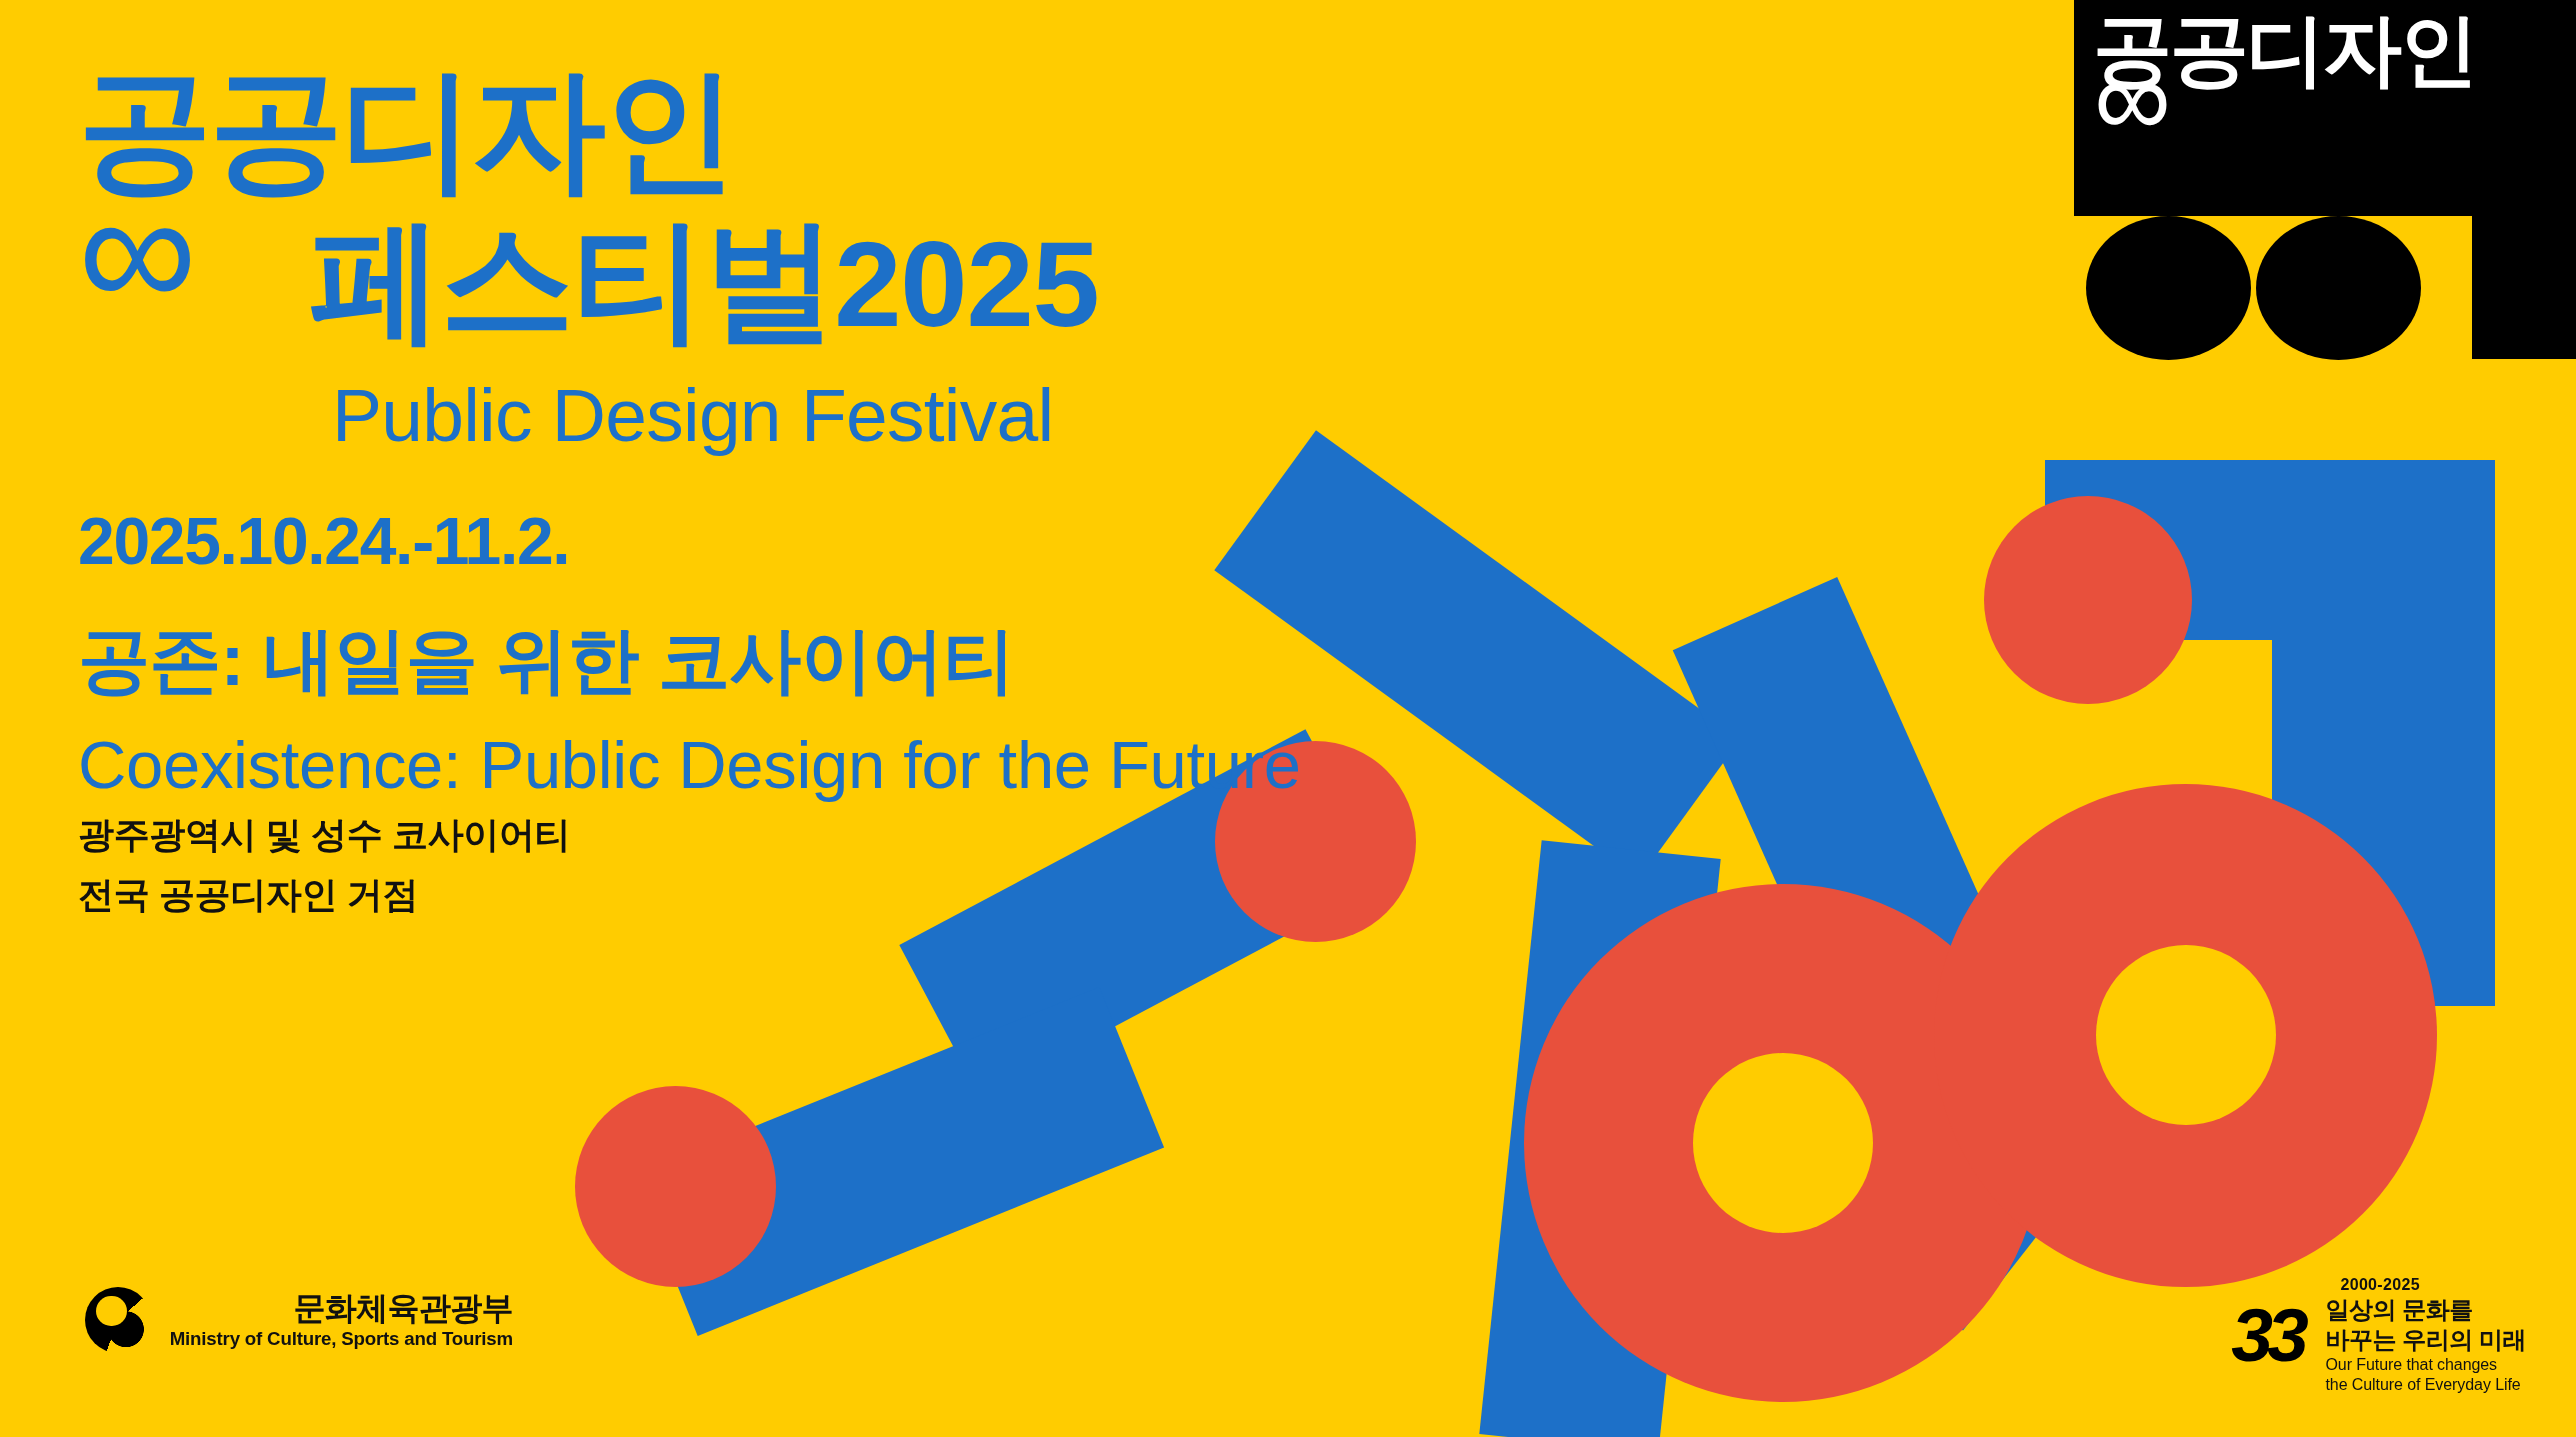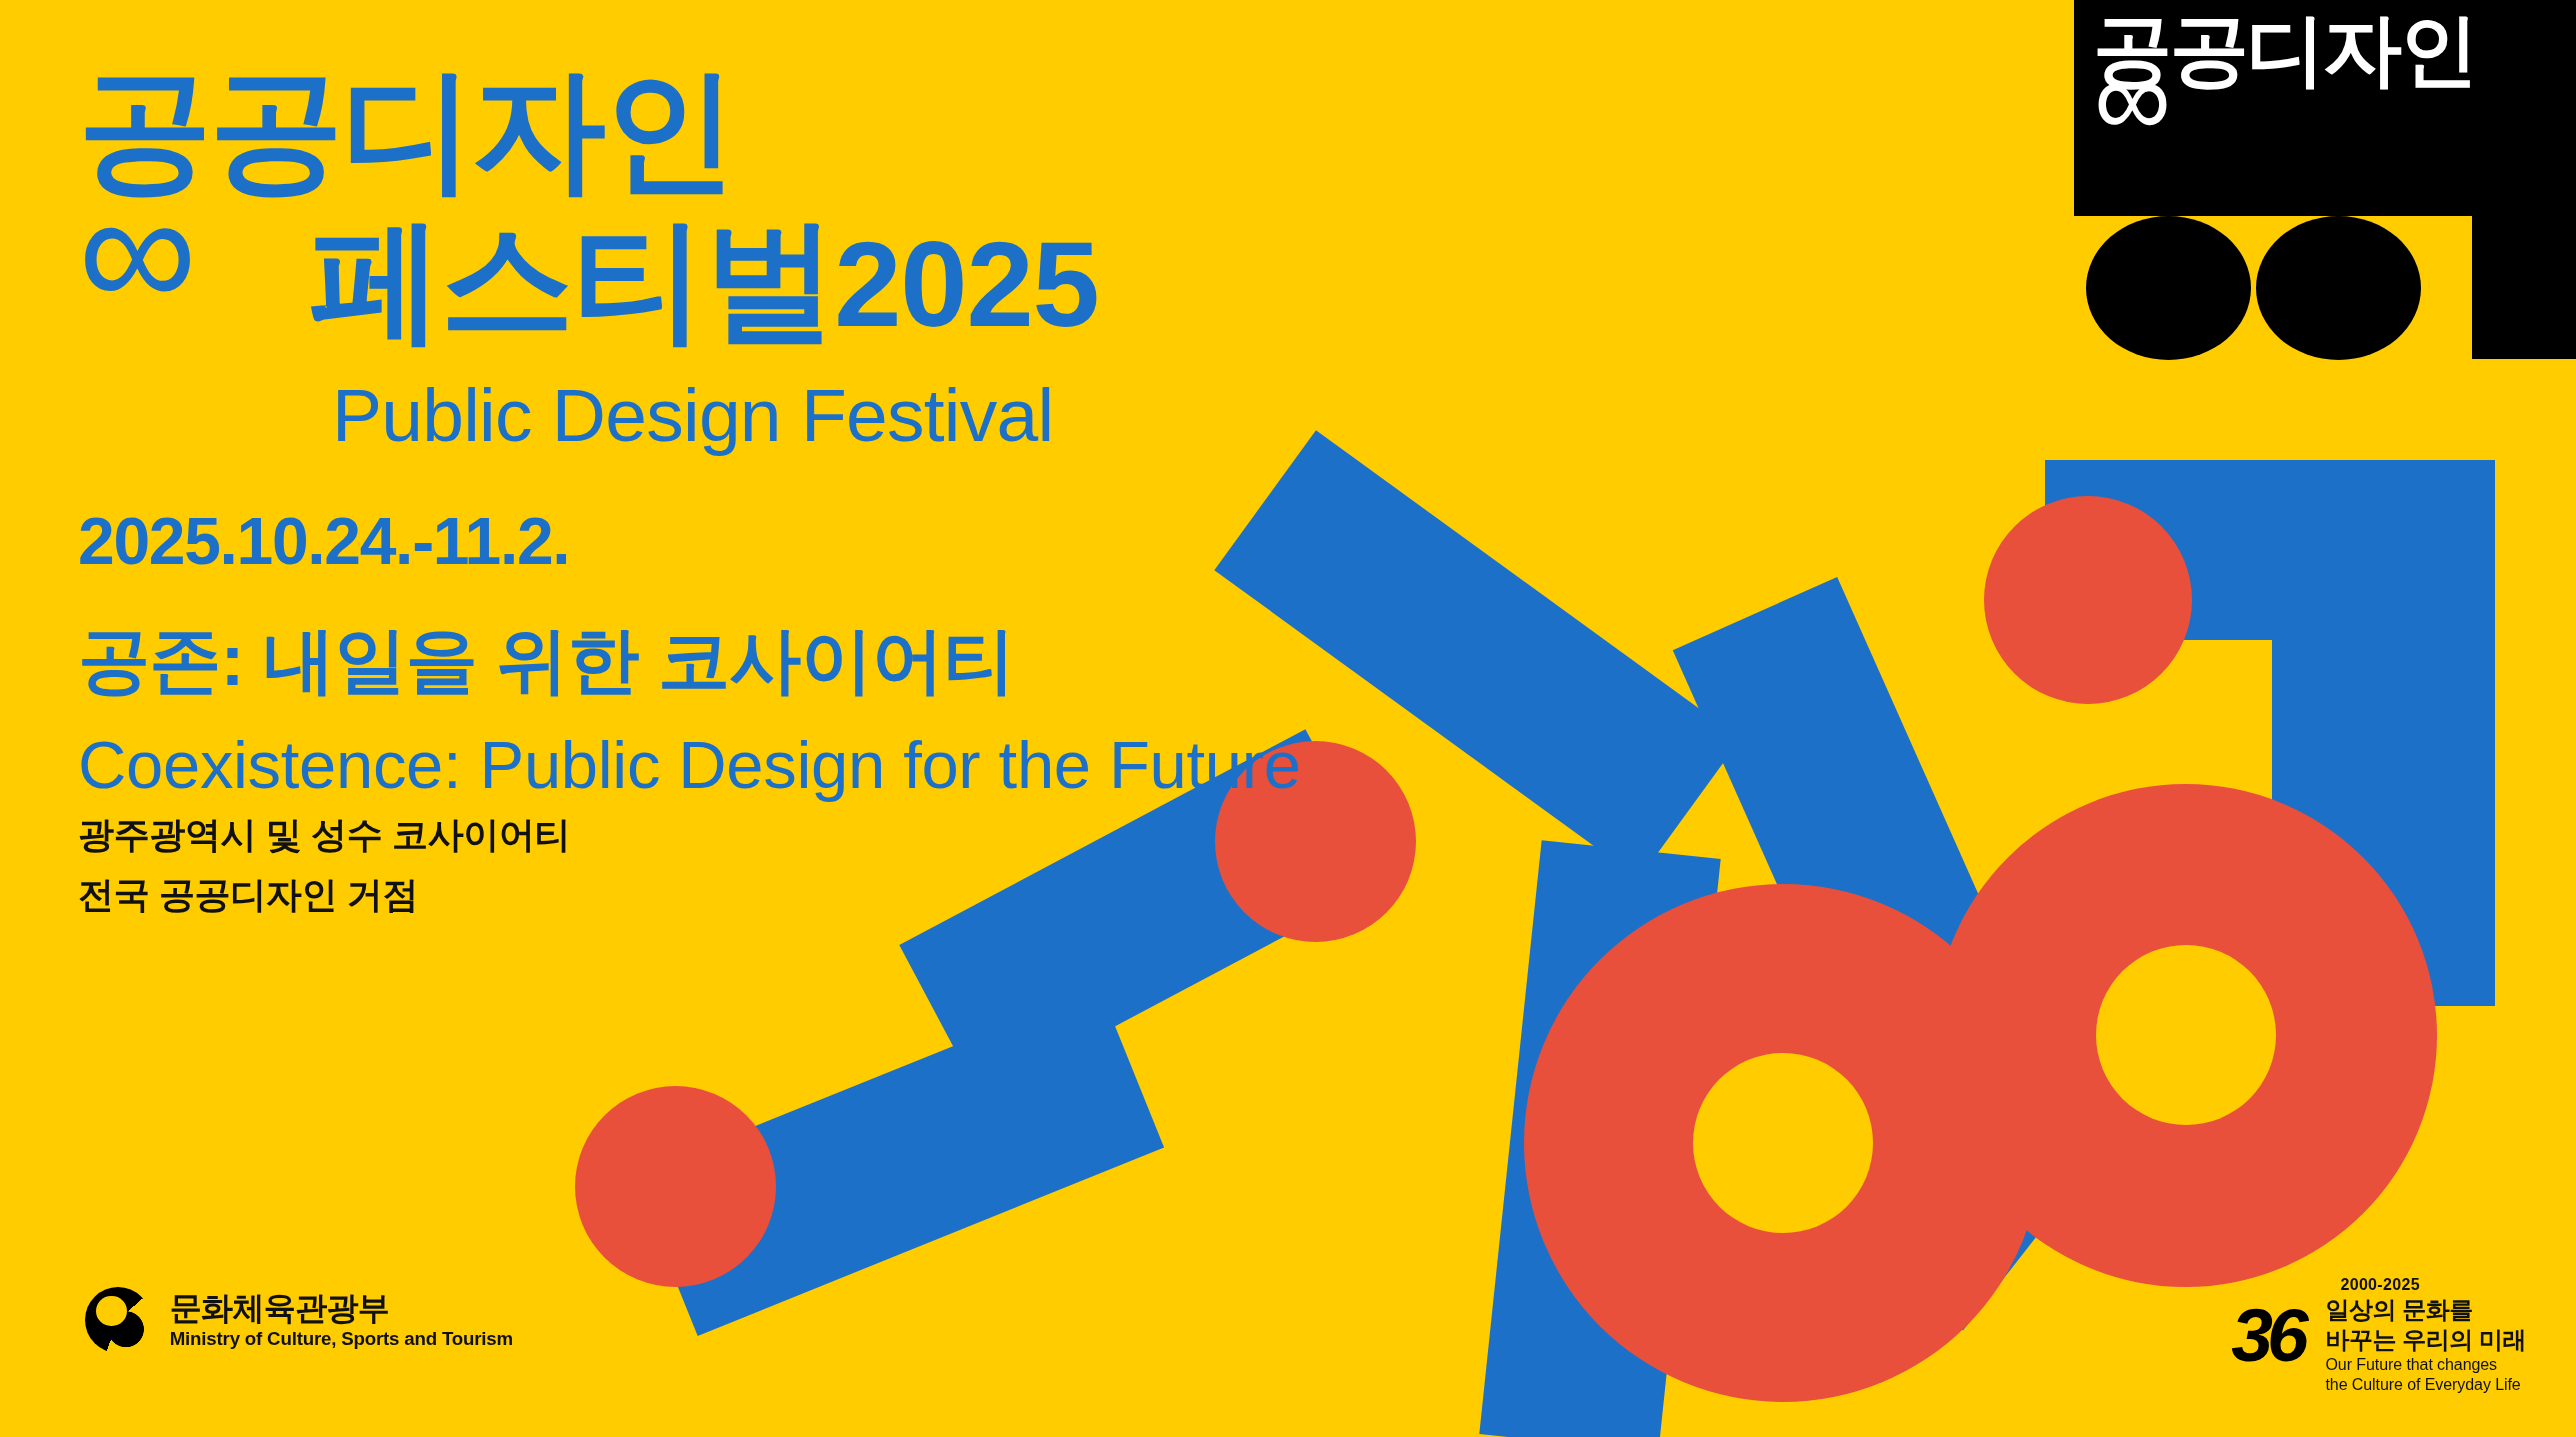--- a/index.html
+++ b/index.html
@@ -62,21 +62,21 @@
     color:#fff;letter-spacing:-0.03em;white-space:nowrap;line-height:1;z-index:3;
   }
   #brandInf{
     position:absolute;left:43px;top:45px;font-size:108px;color:#fff;
     line-height:1;z-index:3;
   }
   .bdot{position:absolute;top:216px;width:165px;height:144px;background:#000;border-radius:50%;z-index:4;}
   #bdot1{left:35px;} #bdot2{left:205px;}
   
   #sponsors{position:absolute;left:85px;bottom:58px;z-index:6;}
-  .spRow{display:flex;align-items:center;margin-bottom:27px;}
+  .spRow{display:flex;align-items:center;margin-bottom:27px;text-align:right;}
   .spMark{width:66px;height:66px;margin-right:18.7px;position:relative;flex:0 0 auto;}
   .taeguk{
     width:66px;height:66px;border-radius:50%;
     background:
       radial-gradient(circle at 62% 64%, #000 0 30%, transparent 31%),
       conic-gradient(from 200deg, #000 0 58%, transparent 58% 100%);
     position:relative;
   }
   .taeguk::after{
     content:"";position:absolute;left:17%;top:13%;width:46%;height:46%;
@@ -169,21 +169,21 @@
           <div class="taeguk"></div>
         </div>
       <div class="spTxt">
         <div class="spKo">문화체육관광부</div>
         <div class="spEn">Ministry of Culture, Sports and Tourism</div>
       </div>
     </div>
   </div>
 
   <div id="anniv">
-    <div id="annivMark">36</div>
+    <div id="annivMark">33</div>
     <div id="annivTxt">
       <div class="anYears">2000-2025</div>
       <div class="anKo">일상의 문화를</div>
       <div class="anKo">바꾸는 우리의 미래</div>
       <div class="anEn">Our Future that changes</div>
       <div class="anEn">the Culture of Everyday Life</div>
     </div>
   </div>
 
 </div>

